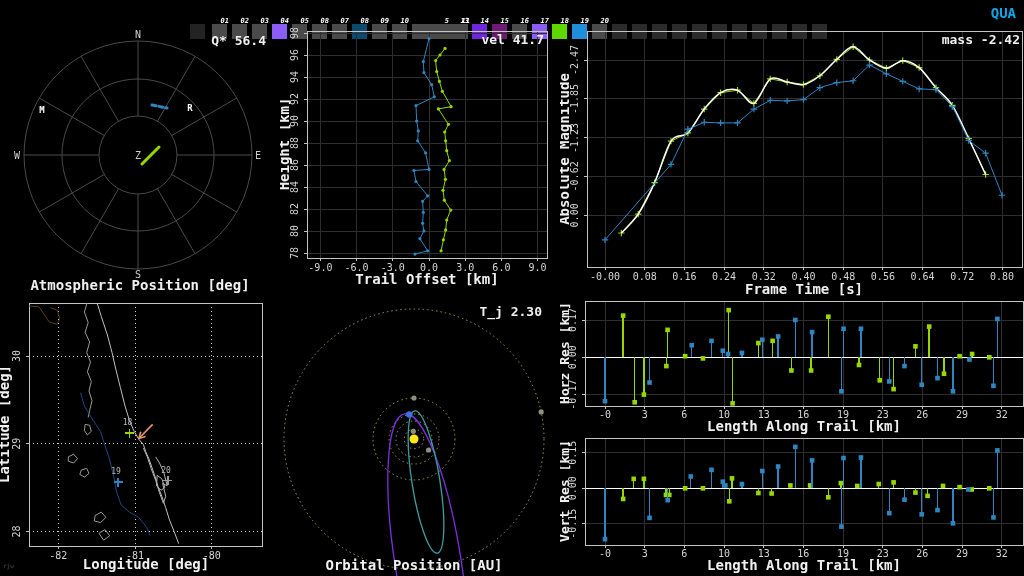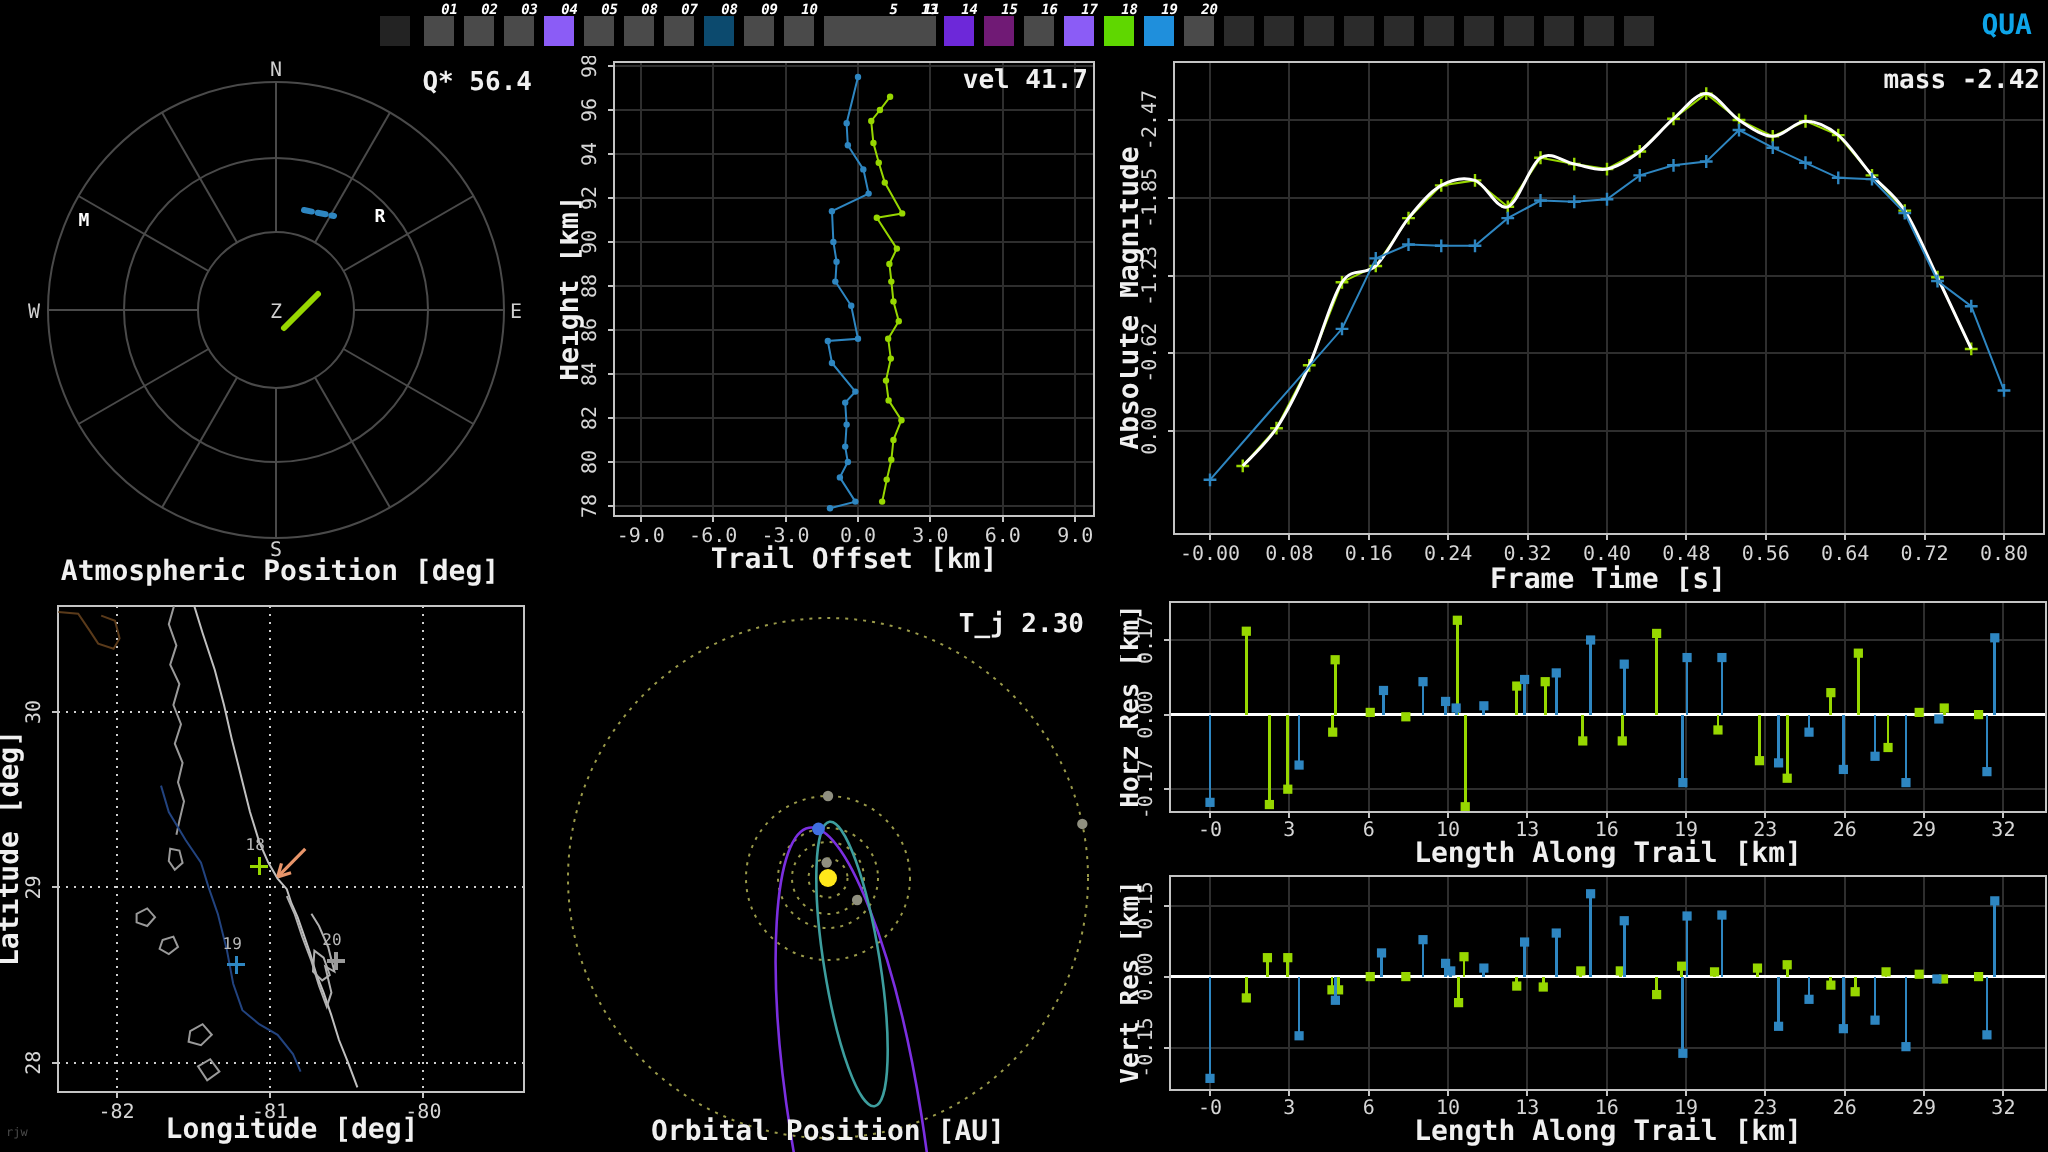--- a/index.html
+++ b/index.html
@@ -1,21 +1,21 @@
 <!DOCTYPE html>
 <html><head>
 <meta charset="utf-8">
 <style>
   html,body{margin:0;padding:0;background:#000;}
   #screen{position:relative;width:1024px;height:576px;background:#000;overflow:hidden;
           font-family:"DejaVu Sans Mono",monospace;}
   #topbar{position:absolute;left:0;top:0;width:1024px;height:28px;background:#000;}
   #timestamp{position:absolute;left:8px;top:6px;font-size:13px;font-weight:700;color:#f2f2f2;white-space:pre;}
   #shower{position:absolute;right:8px;top:5px;font-size:14px;font-weight:700;color:#0ea5e9;}
-  .thumb{position:absolute;top:8px;width:15px;height:15px;font-style:italic;}
+  .thumb{position:absolute;top:24px;width:15px;height:15px;font-style:italic;}
   .thumb span{position:absolute;top:-6px;right:-2px;font-size:7px;line-height:7px;color:#fff;font-weight:700;}
   svg{position:absolute;display:block;}
   #p-polar{left:0;top:28px;}
   #p-trail{left:280px;top:28px;}
   #p-mag{left:560px;top:28px;}
   #p-map{left:0;top:298px;}
   #p-orbit{left:280px;top:298px;}
   #p-res{left:560px;top:298px;}
   text{font-family:"DejaVu Sans Mono",monospace;}
 </style>

